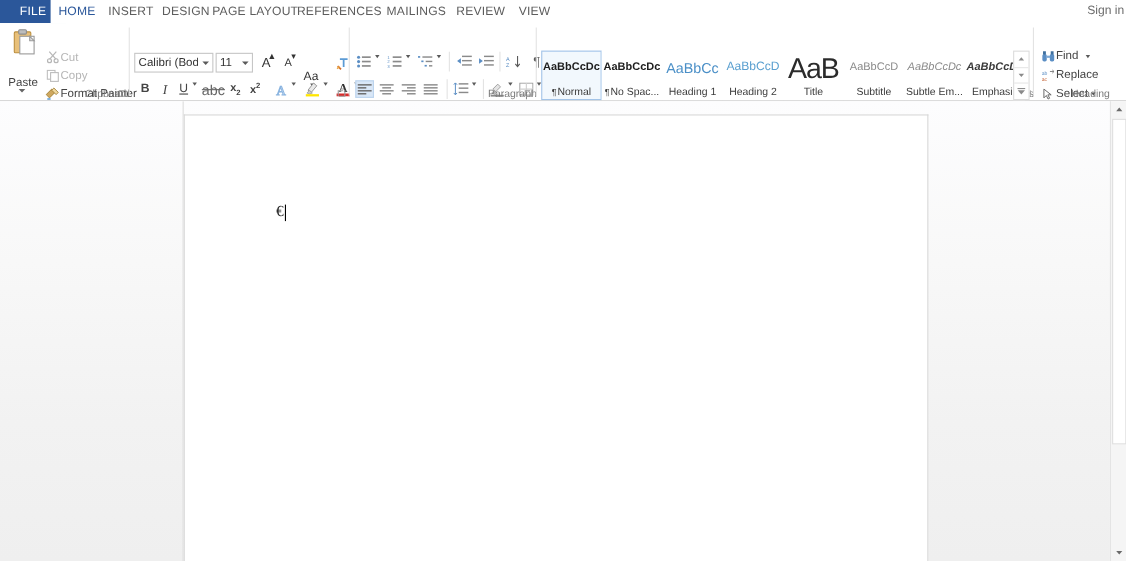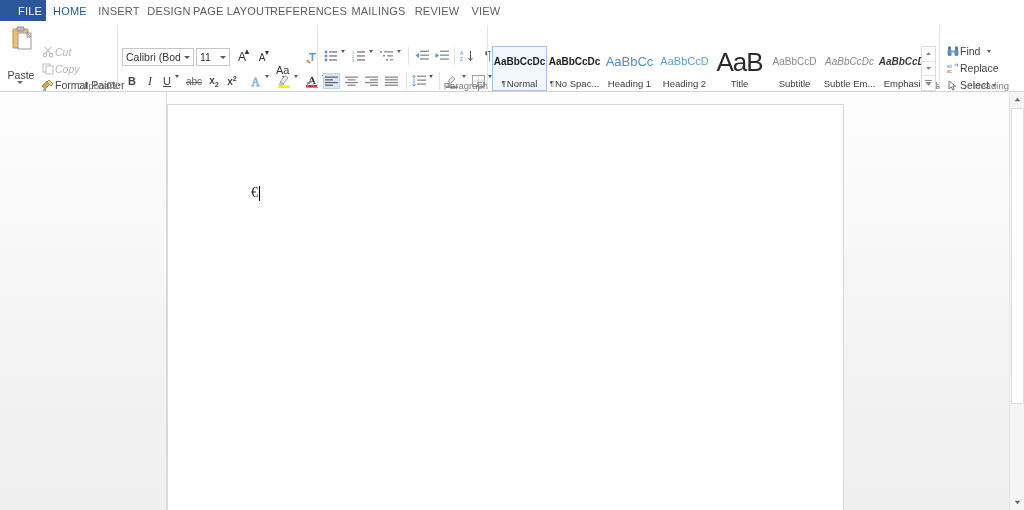--- a/index.html
+++ b/index.html
@@ -58,21 +58,21 @@
   }
   .launcher svg { display:block; }
 
   
   .btn {
     position: absolute;
     display: flex; align-items: center;
     font-size: 10.5px; color: #444;
     cursor: default; white-space: nowrap;
   }
-  .btn.dis { color: #b6b6b6; font-style: italic; }
+  .btn.dis { color: #b6b6b6; }
   .icn { display: inline-flex; align-items: center; justify-content: center; }
 
   
   .paste-lbl {
     position: absolute; left: 4px; top: 48px; width: 34px;
     text-align: center; font-size: 10.5px; color: #444;
   }
   .paste-arrow {
     position: absolute; left: 17px; top: 60px;
     width: 0; height: 0;
@@ -185,20 +185,23 @@
     position: absolute; right: 2px; top: 78px;
     width: 12px; height: 12px;
     display: flex; align-items: center; justify-content: center;
   }
 </style>
 </head>
 <body>
 
 <div id="app">
 
+  <div class="titlestrip">
+    <div class="signin">Sign in</div>
+  </div>
 
   <div class="tabbar">
     <div class="tab file" style="left:0px;width:60px">FILE</div>
     <div class="tab active" style="left:46px;width:48px">HOME</div>
     <div class="tab" style="left:94px;width:50px">INSERT</div>
     <div class="tab" style="left:144px;width:50px">DESIGN</div>
     <div class="tab" style="left:194px;width:76px">PAGE LAYOUT</div>
     <div class="tab" style="left:270px;width:77px">REFERENCES</div>
     <div class="tab" style="left:347px;width:63px">MAILINGS</div>
     <div class="tab" style="left:410px;width:54px">REVIEW</div>
@@ -312,21 +315,21 @@
       </div>
       <div class="btn" style="left:24px;top:52px;width:16px;height:16px;justify-content:center;font-style:italic;font-family:'Liberation Serif',serif;font-size:12px;">
         <span>I</span>
       </div>
       <div class="btn" style="left:42px;top:52px;width:14px;height:16px;justify-content:center;text-decoration:underline;font-size:11px;">
         <span>U</span>
       </div>
       <div class="btn" style="left:57px;top:54px;">
           <span class="caret sm"></span>
         </div>
-      <div class="btn" style="left:66px;top:52px;width:20px;height:16px;justify-content:center;text-decoration:line-through;font-size:10px;color:#666;">
+      <div class="btn" style="left:66px;top:52px;width:20px;height:16px;justify-content:center;text-decoration:line-through;font-size:13px;color:#666;">
         <span>abc</span>
       </div>
       <div class="btn" style="left:88px;top:52px;width:16px;height:16px;justify-content:center;font-size:10px;font-weight:bold;">
         <span>x<sub style="font-size:7px;">2</sub></span>
       </div>
       <div class="btn" style="left:106px;top:52px;width:16px;height:16px;justify-content:center;font-size:10px;font-weight:bold;">
         <span>x<sup style="font-size:7px;">2</sup></span>
       </div>
 
       <div class="btn" style="left:130px;top:52px;width:15px;height:16px;justify-content:center;">

